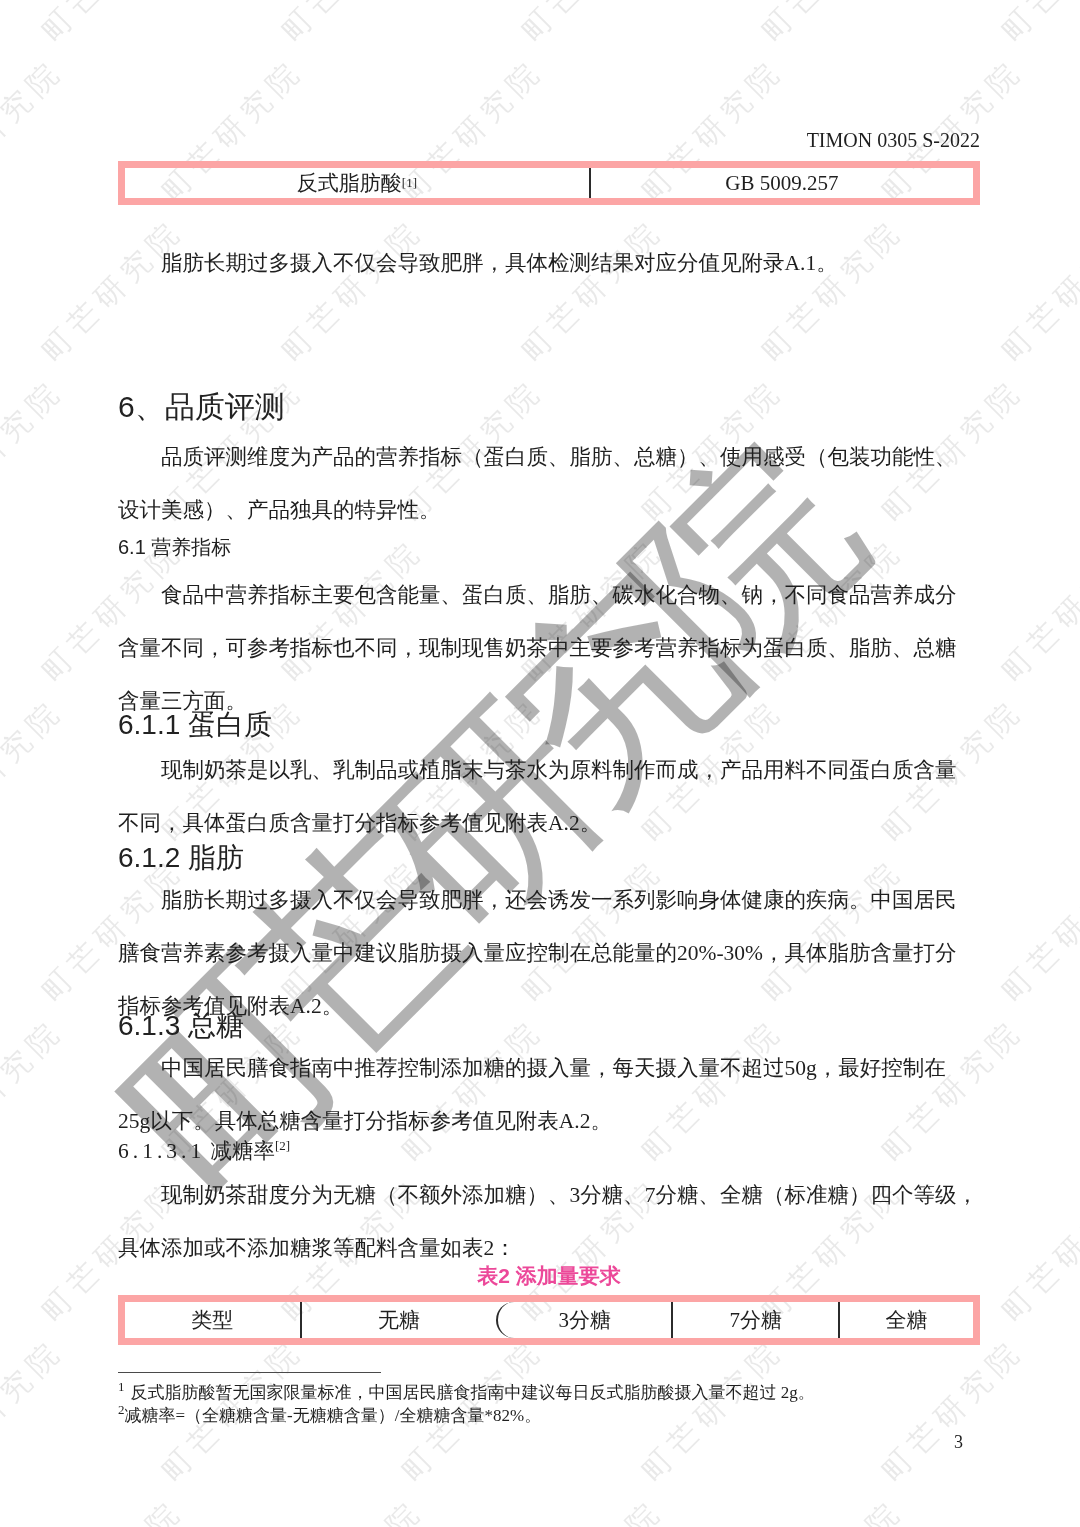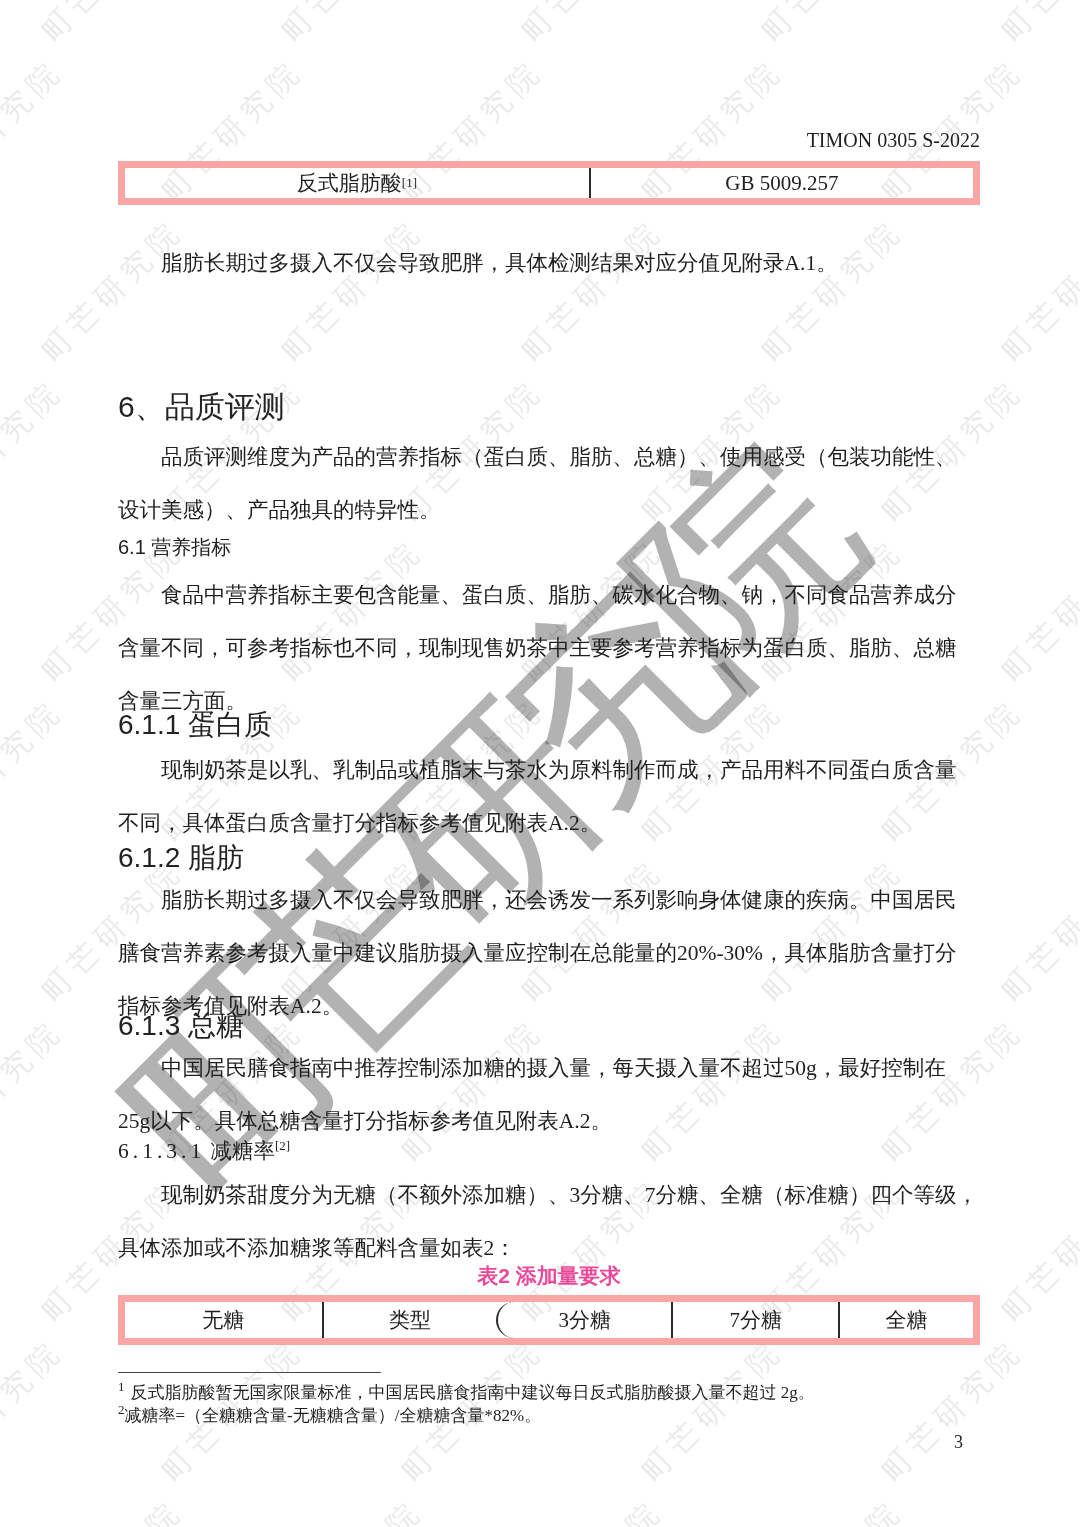--- a/index.html
+++ b/index.html
@@ -163,22 +163,22 @@
 25g以下。具体总糖含量打分指标参考值见附表A.2。</div>
 
   <div class="content-block h-serif">
     <span class="h-num">6.1.3.1</span><span> 减糖率</span><span class="sup">[2]</span>
   </div>
   <div class="content-block para indent" style="top:1169px">现制奶茶甜度分为无糖（不额外添加糖）、3分糖、7分糖、全糖（标准糖）四个等级，
 具体添加或不添加糖浆等配料含量如表2：</div>
 
   <div class="content-block tbl2-caption">表2 添加量要求</div>
   <div class="content-block tbl tbl2">
+    <div class="cell c1">类型</div>
     <div class="cell c2">无糖</div>
-    <div class="cell c1">类型</div>
     <div class="cell c3">3分糖</div>
     <div class="cell c4">7分糖</div>
     <div class="cell c5">全糖</div>
   </div>
 
   <div class="content-block fn-sep"></div>
   <div class="content-block footnote fn1">
     <span class="sup">1</span><span>反式脂肪酸暂无国家限量标准，中国居民膳食指南中建议每日反式脂肪酸摄入量不超过 2g。</span>
   </div>
   <div class="content-block footnote fn2">

